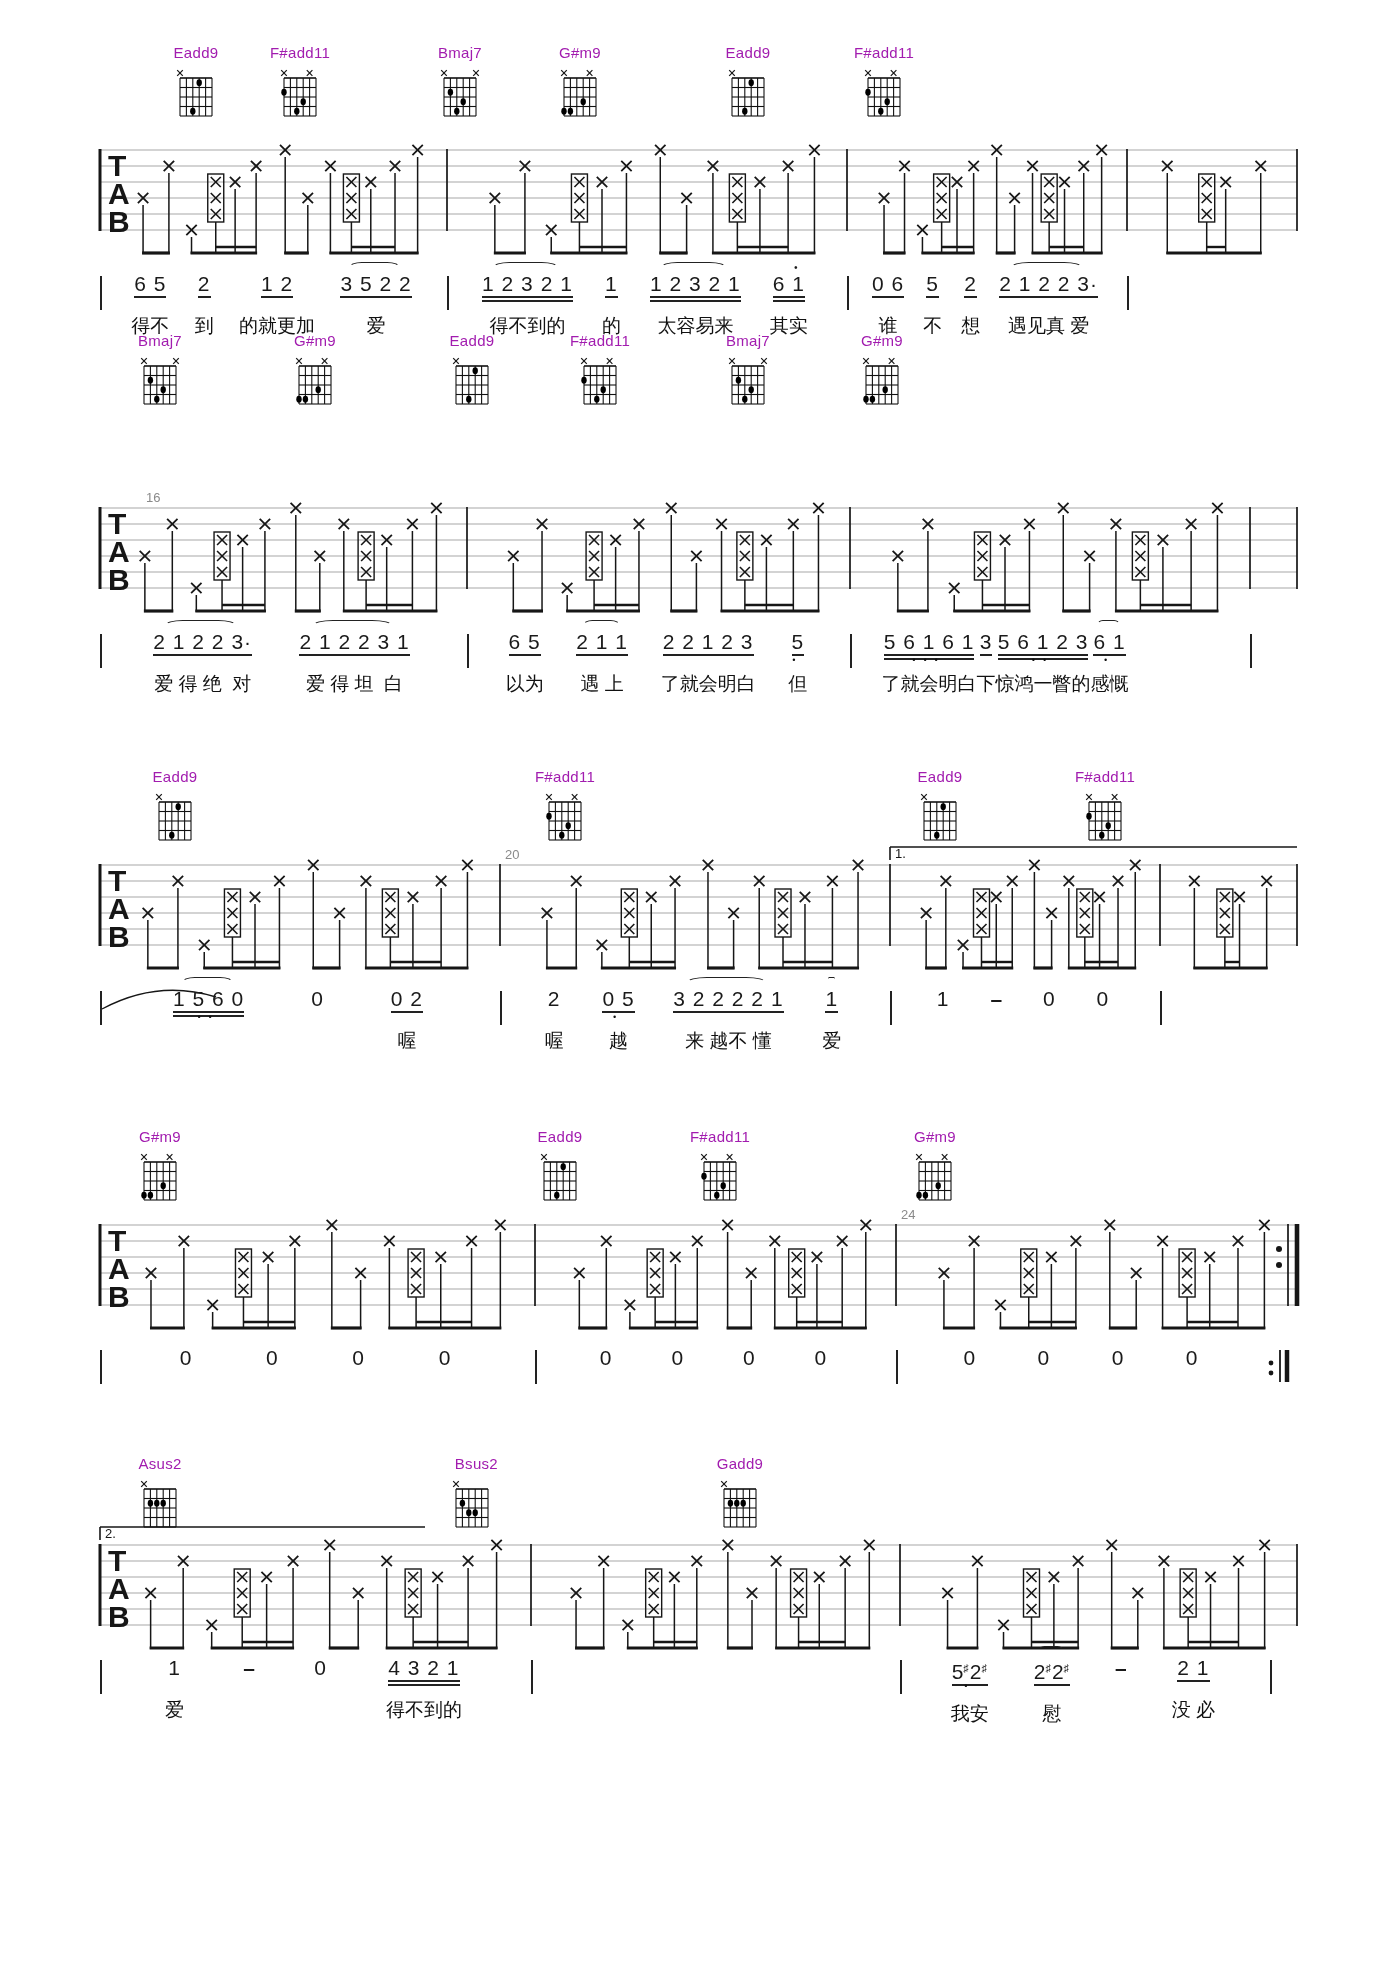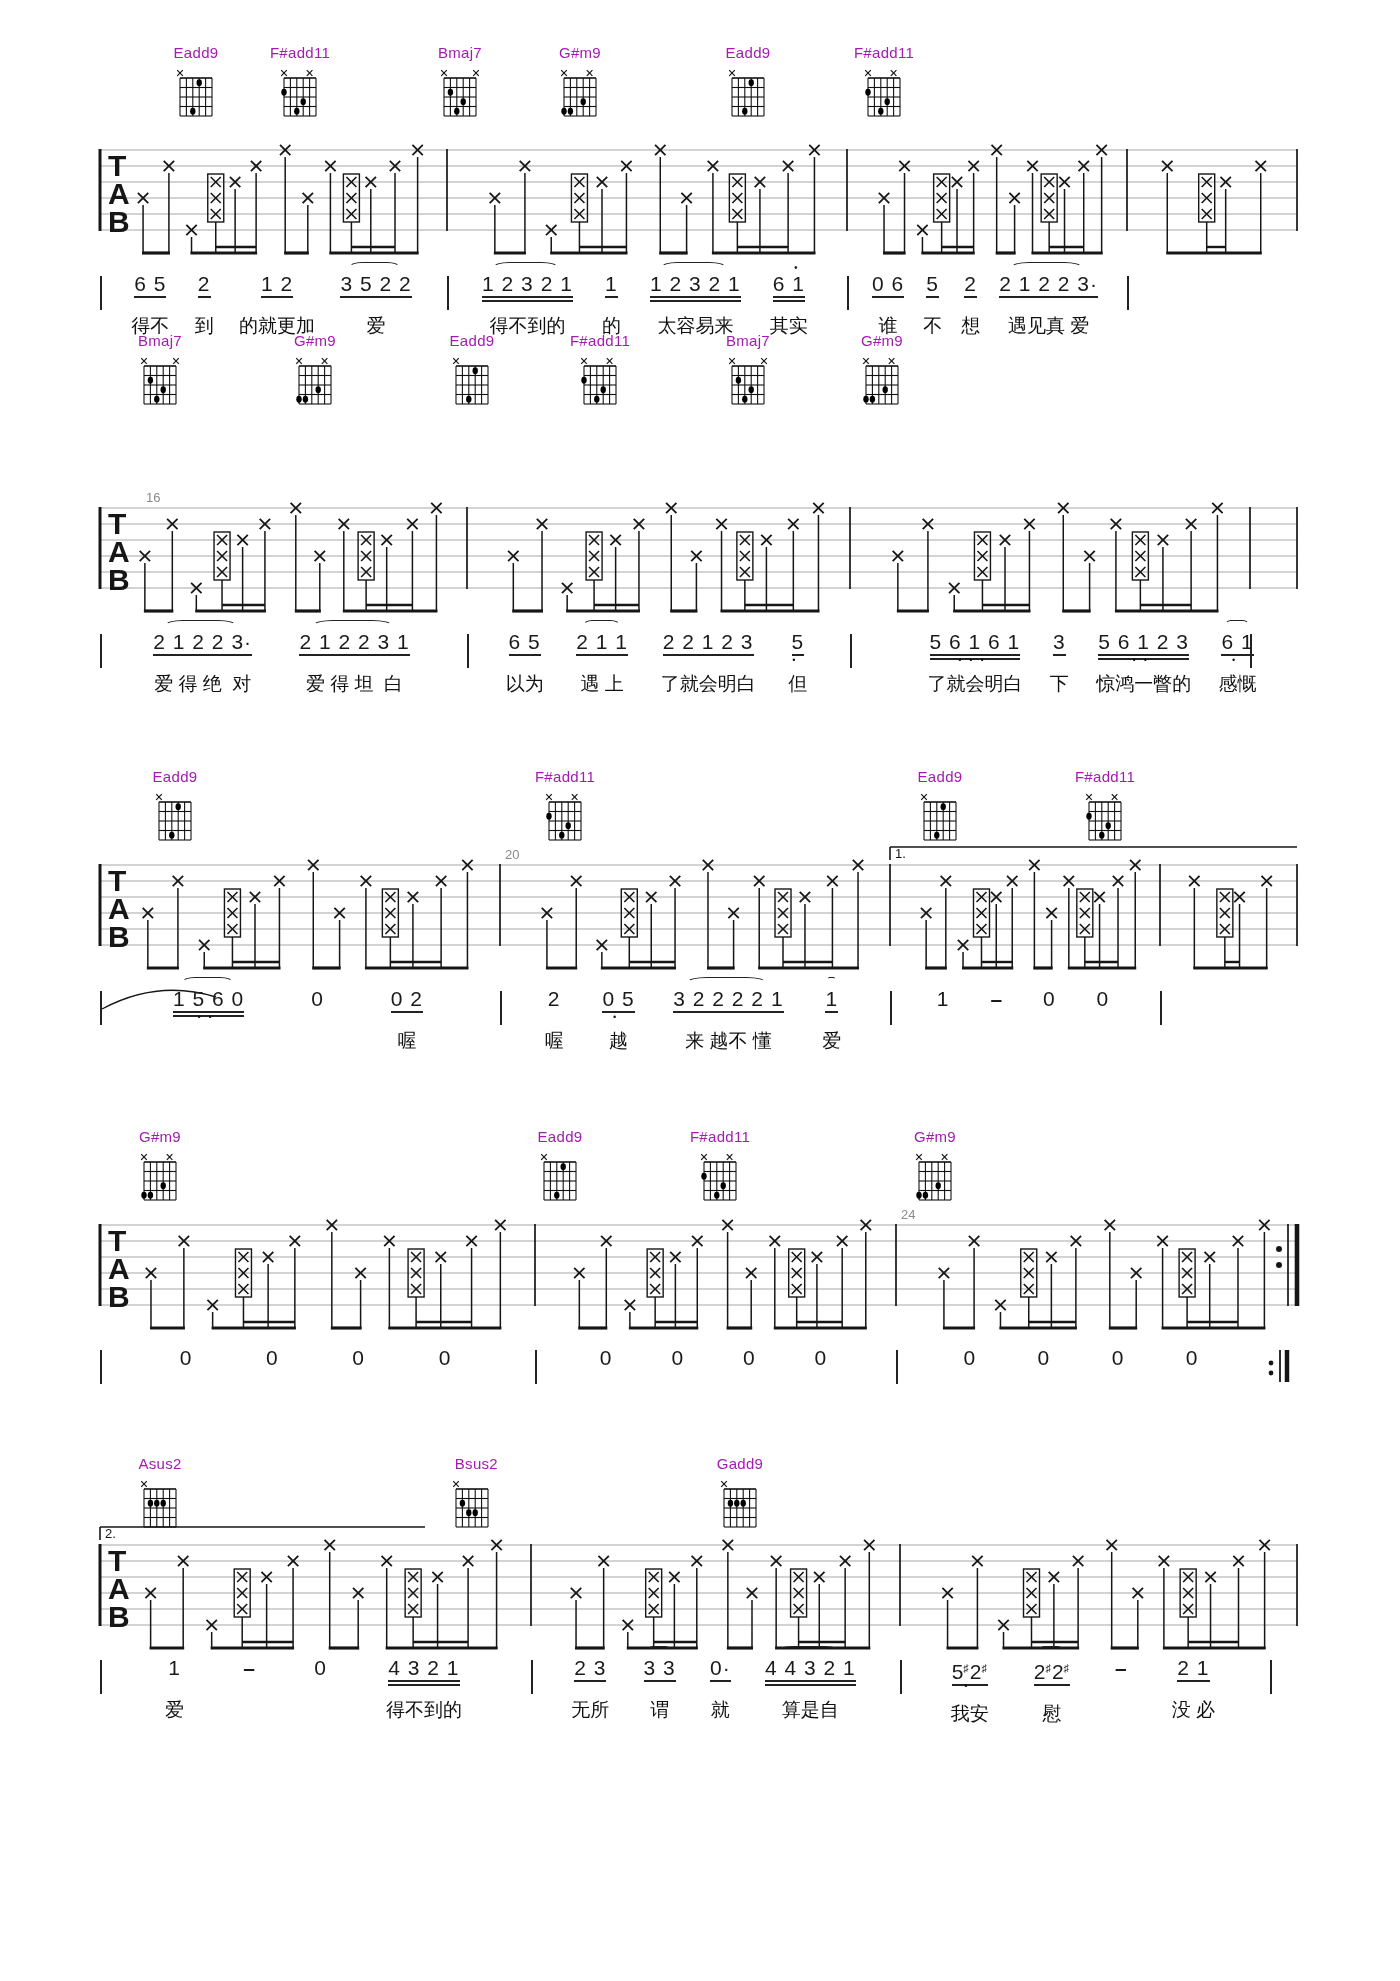--- a/index.html
+++ b/index.html
@@ -1335,21 +1335,21 @@
       <div class="col">
         <div class="grp">2 2 1 2 3<i class="ul" style="bottom: -2px;"></i></div>
         <div class="lyr">了就会明白</div>
       </div>
       <div class="col">
         <div class="grp">5<i class="ul" style="bottom: -2px;"></i><i class="ldots">•</i></div>
         <div class="lyr">但</div>
       </div>
     </div>
     <div class="nbar" style="left: 850px; top: 634px; height: 34px;"></div>
-    <div class="mrow" style="left: 900px; width: 384px; top: 630px;">
+    <div class="mrow" style="left: 813px; width: 384px; top: 630px; justify-content: center;">
       <div class="col">
         <div class="grp">5 6 1 6 1<i class="ul" style="bottom: -2px;"></i><i class="ul" style="bottom: -6px;"></i><i class="ldots">•••</i></div>
         <div class="lyr">了就会明白</div>
       </div>
       <div class="col">
         <div class="grp">3<i class="ul" style="bottom: -2px;"></i></div>
         <div class="lyr">下</div>
       </div>
       <div class="col">
         <div class="grp">5 6 1 2 3<i class="ul" style="bottom: -2px;"></i><i class="ul" style="bottom: -6px;"></i><i class="ldots">••</i></div>
@@ -1711,38 +1711,20 @@
         <div class="grp">0</div>
         <div class="lyr"></div>
       </div>
       <div class="col">
         <div class="grp">4 3 2 1<i class="ul" style="bottom: -2px;"></i><i class="ul" style="bottom: -6px;"></i></div>
         <div class="lyr">得不到的</div>
       </div>
     </div>
     <div class="nbar" style="left: 100px; top: 1660px; height: 34px;"></div>
     <div class="nbar" style="left: 531px; top: 1660px; height: 34px;"></div>
-    <div class="mrow" style="left: 537px; width: 353px; top: 1656px;">
-      <div class="col">
-        <div class="grp">2 3<i class="ul" style="bottom: -2px;"></i></div>
-        <div class="lyr">无所</div>
-      </div>
-      <div class="col">
-        <div class="grp">3 3<i class="ul" style="bottom: -2px;"></i><i class="tie"></i></div>
-        <div class="lyr">谓</div>
-      </div>
-      <div class="col">
-        <div class="grp">0·<i class="ul" style="bottom: -2px;"></i></div>
-        <div class="lyr">就</div>
-      </div>
-      <div class="col">
-        <div class="grp">4 4 3 2 1<i class="ul" style="bottom: -2px;"></i><i class="ul" style="bottom: -6px;"></i><i class="tie"></i></div>
-        <div class="lyr">算是自</div>
-      </div>
-    </div>
     <div class="nbar" style="left: 900px; top: 1660px; height: 34px;"></div>
     <div class="mrow" style="left: 906px; width: 354px; top: 1656px;">
       <div class="col">
         <div class="grp">5<sup class="sh">♯</sup>2<sup class="sh">♯</sup><i class="ul" style="bottom: -2px;"></i><i class="ldots">•</i></div>
         <div class="lyr">我安</div>
       </div>
       <div class="col">
         <div class="grp">2<sup class="sh">♯</sup>2<sup class="sh">♯</sup><i class="ul" style="bottom: -2px;"></i><i class="tie"></i></div>
         <div class="lyr">慰</div>
       </div>

